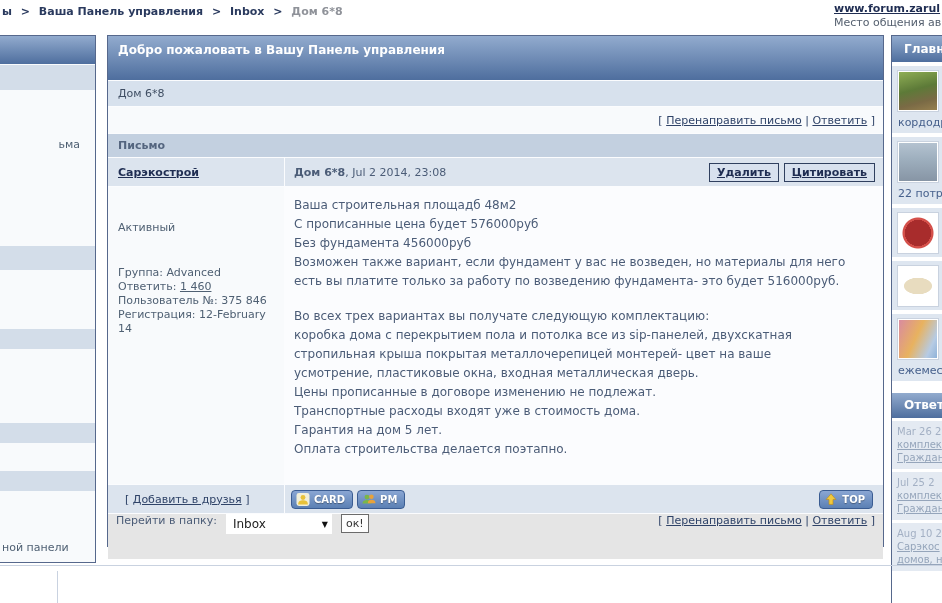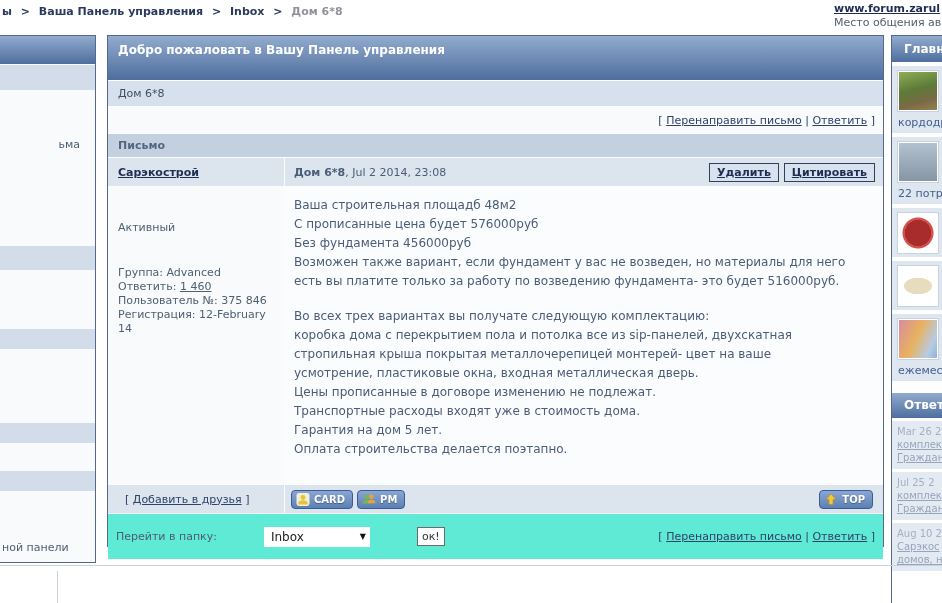--- a/index.html
+++ b/index.html
@@ -74,21 +74,21 @@
   .mf-right { flex:1; display:flex; align-items:center; padding:0 10px 0 6px; }
   .pill-btn {
     display:inline-flex; align-items:center; gap:4px; height:19px;
     background:linear-gradient(#8aa6d3,#5b80b4); border:1px solid #3a5c92;
     border-radius:4px; padding:0 7px 0 4px; margin-right:4px; cursor:pointer;
     color:#fff; font-weight:bold; font-size:10px; text-shadow:0 1px 1px rgba(0,0,0,.35);
   }
   .pill-btn .ic { width:14px; height:13px; display:inline-block; }
   .pill-top { margin-left:auto; margin-right:0; }
 
-  .mp-goto { height:46px; display:flex; align-items:center; background:#5eead4; border-top:1px solid #fbfcfe; padding:0 8px; color:#4b5c77;gap:38px; }
+  .mp-goto { height:46px; display:flex; align-items:flex-start; background:#e5e5e5; border-top:1px solid #fbfcfe; padding:0 8px; color:#4b5c77; }
   .goto-select {
     width:106px; height:20px; background:#fff; margin-left:9px;
     display:inline-flex; align-items:center; padding:0 4px 0 7px; cursor:pointer; color:#222;
   }
   .goto-select .val { flex:1; font-size:12px; }
   .goto-select .arr { font-size:8px; color:#111; }
   .ok-btn { margin-left:9px; background:#fdfdfd; border:1px solid #6b6b6b; padding:2px 4px; font-size:11px; color:#333; cursor:pointer; }
   .goto-links { margin-left:auto; color:#2f4368; }
   .goto-links .lnk { color:#2f4368; }
 

